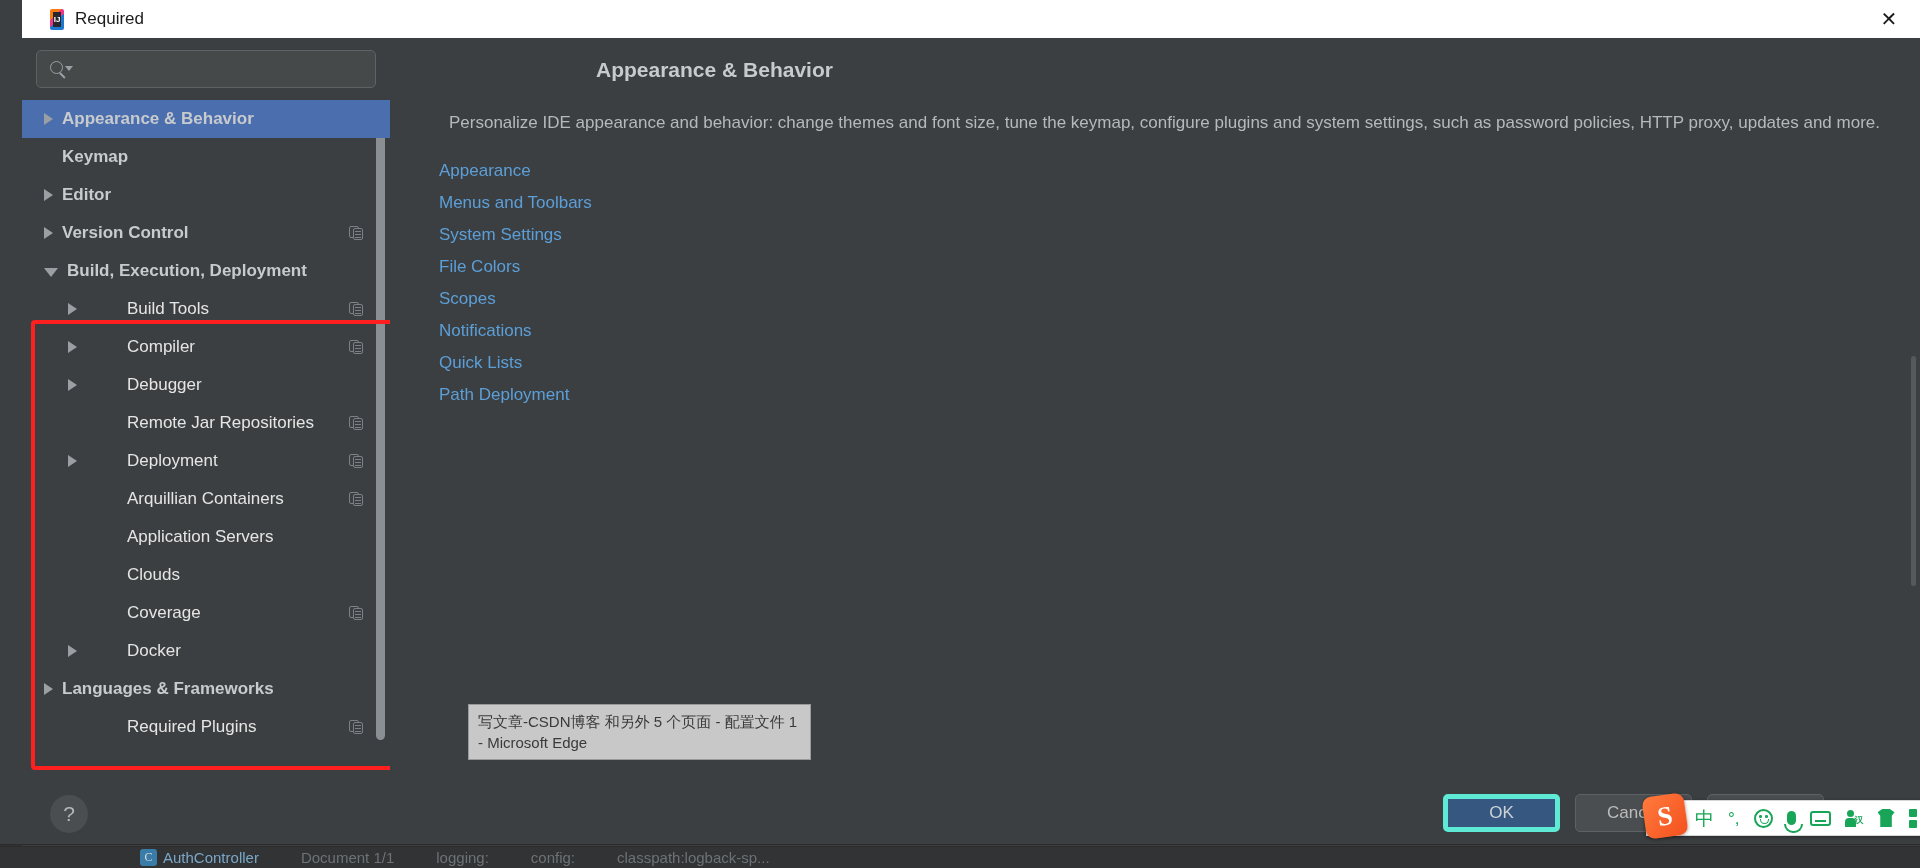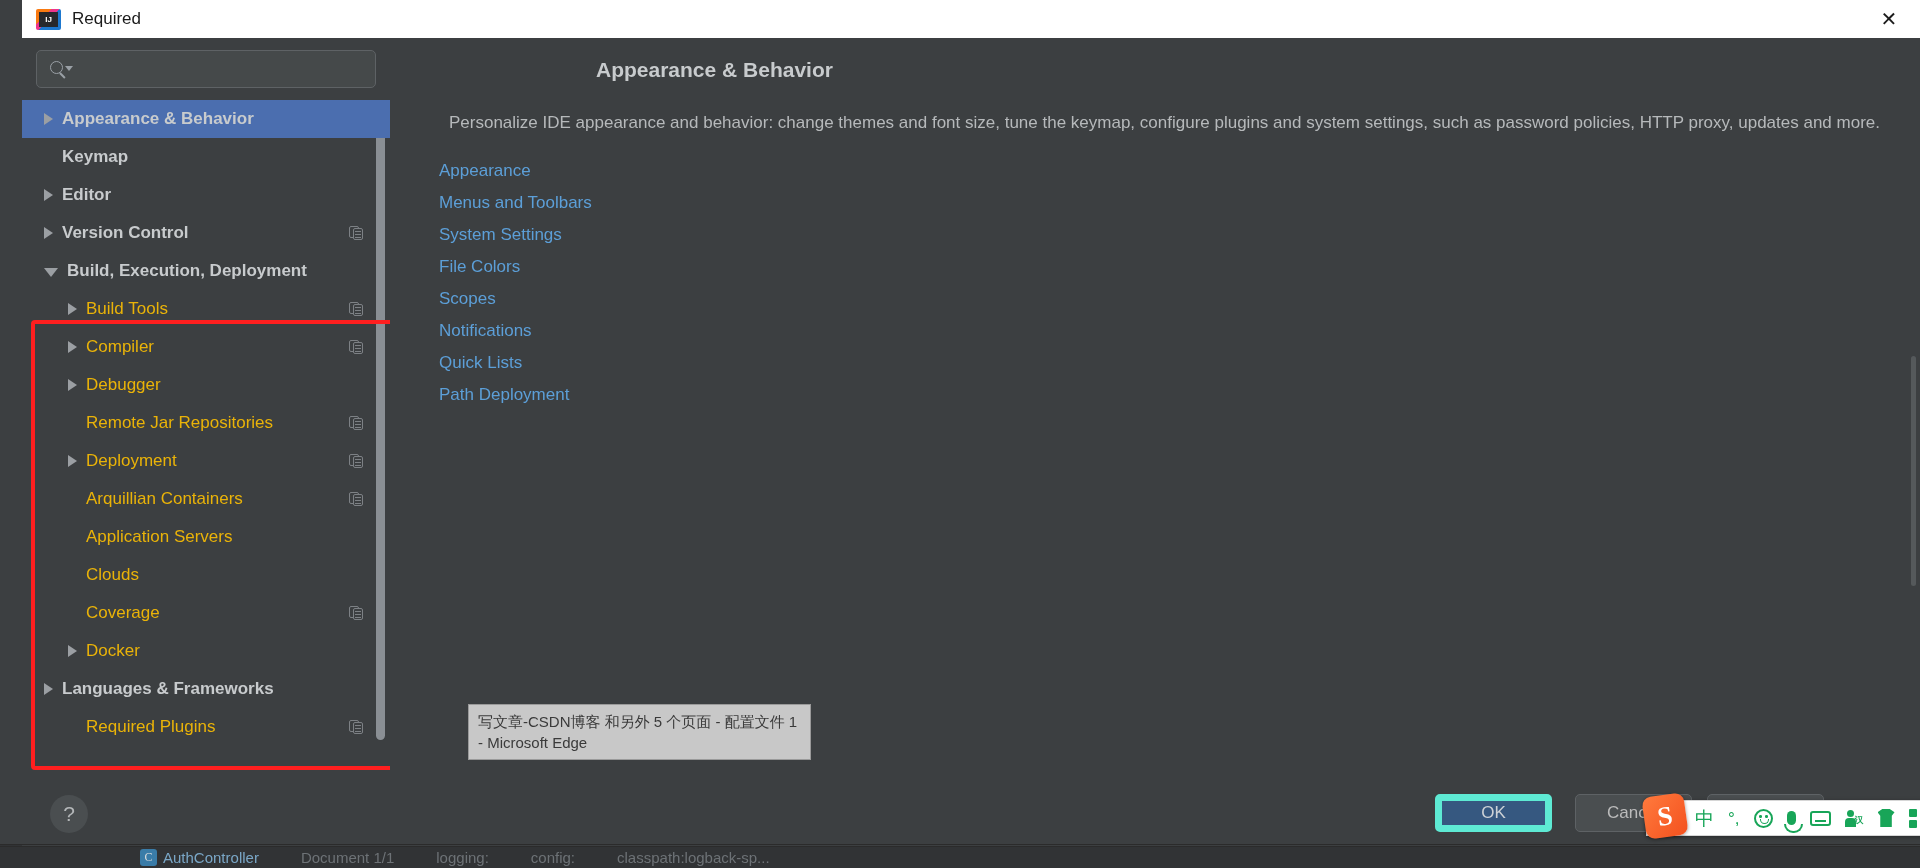--- a/index.html
+++ b/index.html
@@ -43,21 +43,21 @@
     position: absolute; left: 0; top: 0; width: 1920px; height: 844px;
     background: #3c3f41;
     box-shadow: 0 0 0 1px #2b2b2b;
   }
   #titlebar {
     position: absolute; left: 22px; top: 0; right: 0; height: 38px;
     background: #ffffff;
     display: flex; align-items: center;
   }
   #app-icon {
-    width: 25px; height: 21px; margin-left: 14px; margin-right: 11px;
+    width: 14px; height: 21px; margin-left: 28px; margin-right: 11px;
     position: relative; border-radius: 2px; overflow: hidden;
     background: linear-gradient(135deg,#f97a12 0%,#f97a12 34%,#ed358c 34%,#ed358c 52%,#1d78cf 52%,#1d78cf 100%);
     flex: none;
   }
   #app-icon .ij {
     position: absolute; inset: 3px 3px 3px 3px; background: #27282c;
     color: #fff; font-size: 8px; line-height: 15px; text-align: center;
     font-family: "Liberation Sans", sans-serif; font-weight: bold;
   }
   #title-text { font-size: 17px; color: #1b1b1b; }
@@ -113,21 +113,21 @@
     border-left: 9px solid #9b9fa3;
   }
   .arrow.down {
     border-left: 7px solid transparent; border-right: 7px solid transparent;
     border-top: 9px solid #9b9fa3; border-bottom: 0;
     margin-top: 3px;
   }
   .arrow.none { border: 0; width: 9px; }
   .row-label { font-size: 17px; white-space: nowrap; }
   .tree-row.top > .row-label { font-weight: bold; color: #c8cbcd; }
-  .tree-row.sub > .row-label { font-weight: normal; color: #eab308; }
+  .tree-row.sub > .row-label { font-weight: normal; color: #e5e5e5; margin-left: 41px; }
   .spacer { flex: 1; }
   .badge {
     width: 22px; height: 22px; border-radius: 50%;
     background: #8d9196; color: #3c3f41;
     font-size: 13px; line-height: 22px; text-align: center; font-weight: bold;
     flex: none;
   }
   .copy-icon { width: 15px; height: 15px; position: relative; flex: none; }
   .copy-icon i {
     position: absolute; border: 1.6px solid #7d8185; border-radius: 2px;
@@ -199,21 +199,21 @@
     border-radius: 50%; background: #4a4e50;
     color: #b4b7b9; font-size: 21px; text-align: center; line-height: 38px;
     cursor: pointer;
   }
   .dlg-btn {
     position: absolute; top: 11px; height: 38px; width: 117px;
     border-radius: 5px; font-size: 17px; cursor: pointer;
     display: flex; align-items: center; justify-content: center;
   }
   #ok-btn {
-    right: 368px; background: #365880; border: 7px solid #5eead4; color: #cdd2d6;
+    right: 360px; background: #365880; border: 5px solid #5eead4; color: #cdd2d6;
   }
   #cancel-btn {
     right: 228px; background: #4a4e50; border: 1px solid #5e6265; color: #bbbbbb;
   }
   #apply-btn {
     right: 96px; background: #4a4e50; border: 1px solid #5e6265; color: #8b8f92;
   }
 
   
   #ime-bar {

